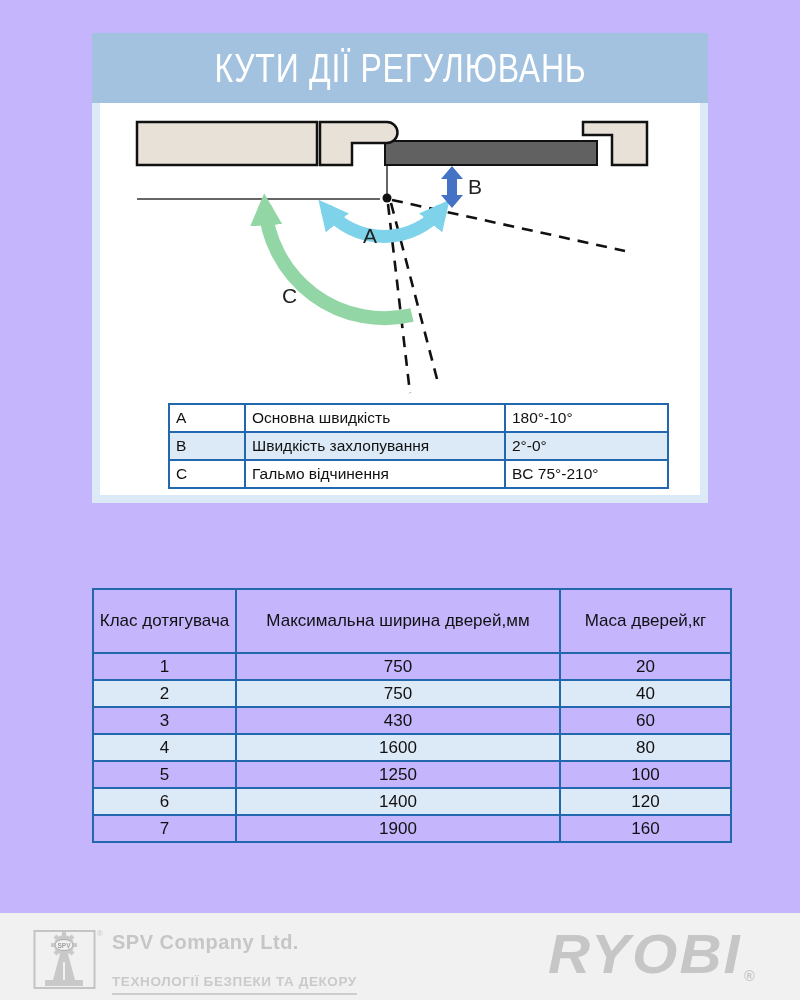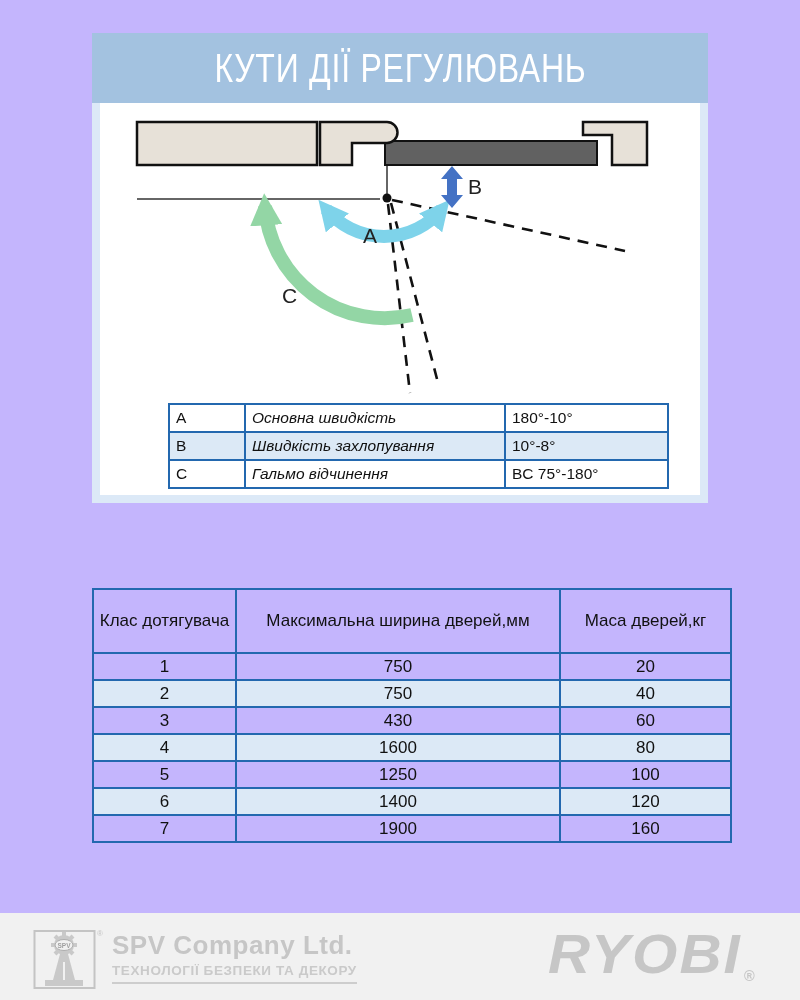--- a/index.html
+++ b/index.html
@@ -18,41 +18,41 @@
   .frame1{position:absolute;left:92px;top:103px;width:616px;height:400px;background:#dce9f7;}
   .inner1{position:absolute;left:8px;top:0;width:600px;height:392px;background:#ffffff;}
   .diagram-svg{position:absolute;left:0;top:0;}
 
   
   table.legend{position:absolute;left:68px;top:300px;width:465px;border-collapse:collapse;table-layout:fixed;}
   table.legend td{border:2px solid #2368af;font-size:15.5px;color:#111;padding:1px 6px;height:24px;
        white-space:nowrap;overflow:hidden;}
   table.legend tr.shade td{background:#dce9f6;}
   .leg-c1{width:62px;}
-  .leg-c2{width:246px;font-style:italic;}
+  .leg-c2{width:246px;}
   .leg-c3{width:149px;}
 
   
   table.classes{position:absolute;left:92px;top:588px;width:616px;border-collapse:collapse;table-layout:fixed;}
   table.classes th,table.classes td{border:2px solid #2368af;text-align:center;color:#111;
        font-weight:normal;font-size:17px;padding:0 4px;}
   table.classes thead th{height:62px;line-height:1.45;}
   table.classes tbody td{height:25px;}
   table.classes tbody tr.shade td{background:#dce9f6;}
   .cls-c1{width:133px;}
   .cls-c2{width:314px;}
   .cls-c3{width:161px;}
 
   
   .footer{position:absolute;left:0;top:913px;width:800px;height:87px;background:#f1f1f1;}
   .spv-logo{position:absolute;left:33px;top:15px;}
   .spv-text{position:absolute;left:112px;top:18px;color:#c6c6c6;}
-  .spv-name{font-size:26px;font-weight:600;letter-spacing:0.5px;line-height:1.1;}
+  .spv-name{font-size:20px;font-weight:600;letter-spacing:0.5px;line-height:1.1;}
   .spv-tagline{font-size:13.5px;font-weight:600;letter-spacing:0.6px;color:#cacaca;
-       padding-bottom:4px;border-bottom:2px solid #cdcdcd;display:inline-block;margin-top:3px;text-align:center;}
+       padding-bottom:4px;border-bottom:2px solid #cdcdcd;display:inline-block;margin-top:21px;text-align:center;}
   .ryobi{position:absolute;left:548px;top:8px;color:#c6c6c6;font-size:56px;font-weight:900;
        font-style:italic;letter-spacing:2px;transform:scaleX(1.04);transform-origin:left;white-space:nowrap;}
   .ryobi-reg{font-size:14px;font-style:normal;vertical-align:baseline;position:relative;top:8px;left:2px;}
 </style>
 </head>
 <body>
 
 <div class="page">
 
   <div class="bar bar1">
@@ -103,26 +103,26 @@
       <table class="legend">
         <tbody>
           <tr>
             <td class="leg-c1">A</td>
             <td class="leg-c2">Основна швидкість</td>
             <td class="leg-c3">180°-10°</td>
           </tr>
           <tr class="shade">
             <td class="leg-c1">B</td>
             <td class="leg-c2">Швидкість захлопування</td>
-            <td class="leg-c3">10°-8°</td>
+            <td class="leg-c3">2°-0°</td>
           </tr>
           <tr>
             <td class="leg-c1">C</td>
             <td class="leg-c2">Гальмо відчинення</td>
-            <td class="leg-c3">BC 75°-180°</td>
+            <td class="leg-c3">BC 75°-210°</td>
           </tr>
         </tbody>
       </table>
 
     </div>
   </div>
 
 
   <table class="classes">
     <thead>

